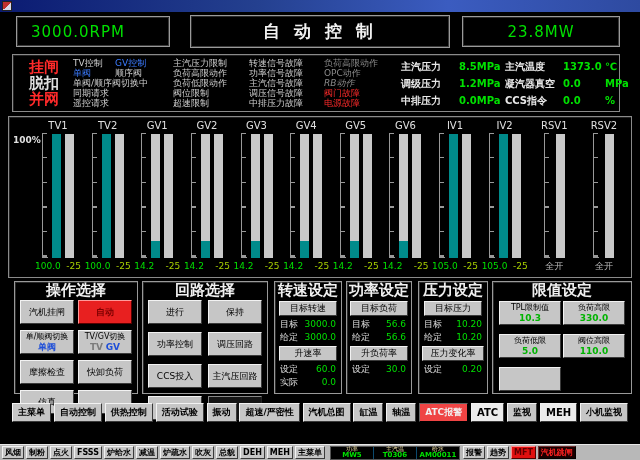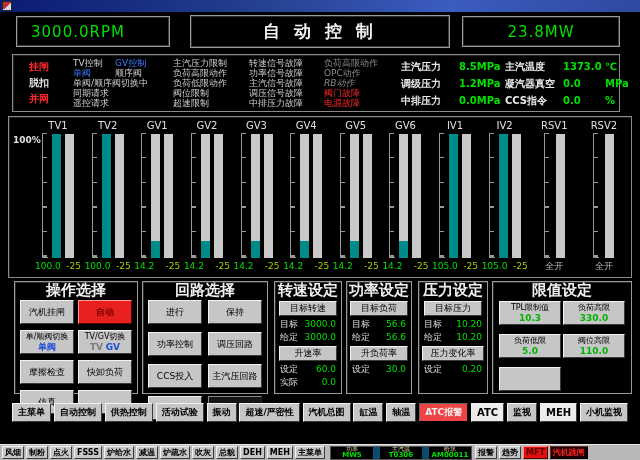--- a/index.html
+++ b/index.html
@@ -22,21 +22,21 @@
   .d-rpm{left:16px;top:16px;width:154px;height:31px;justify-content:flex-start;padding-left:14px;}
   .d-mode{left:190px;top:15px;width:260px;height:33px;}
   .d-mw{left:462px;top:16px;width:158px;height:31px;}
   .green-big{color:#00e000;font-size:15px;letter-spacing:1px;}
   .mode-text{color:#f2f2f2;font-size:17px;font-weight:bold;letter-spacing:4px;white-space:nowrap;}
   
   .status-panel{position:absolute;left:12px;top:54px;width:608px;height:58px;
     border:1px solid #8a8a8a;box-shadow:inset 1px 1px 0 #222;box-sizing:border-box;}
   .scol{position:absolute;white-space:nowrap;}
   #breaker-col{left:16px;top:4px;}
-  .st-big{font-size:10px;font-weight:bold;line-height:16px;}
+  .st-big{font-size:15px;font-weight:bold;line-height:16px;}
   #control-col{left:60px;top:3px;}
   #limits-col{left:160px;top:3px;}
   #faults-col{left:236px;top:3px;}
   #alarms-col{left:311px;top:3px;}
   .st-line{font-size:9px;line-height:10px;}
   .fixw{display:inline-block;width:42px;}
   #press-col{left:388px;top:4px;}
   #temp-col{left:492px;top:4px;}
   .st-pline{height:17px;font-size:10px;line-height:16px;}
   .plab{display:inline-block;width:58px;color:#e8e8e8;font-weight:bold;}
@@ -104,21 +104,21 @@
   .nav-btn.bright{background:#ececec;font-size:10px;}
   
   .taskbar{position:absolute;left:0;top:444px;width:640px;height:16px;background:#b8b8b8;
     border-top:1px solid #e8e8e8;display:flex;align-items:center;padding:0 2px;box-sizing:border-box;}
   .tb-btn{height:13px;padding:0 2px;margin-right:2px;font-size:8px;font-weight:bold;background:#c6c6c6;
     border:1px solid;border-color:#f2f2f2 #3a3a3a #3a3a3a #f2f2f2;color:#000;
     display:flex;align-items:center;white-space:nowrap;box-sizing:border-box;}
   .tb-fields{display:flex;background:#000;height:14px;align-items:stretch;margin:0 3px;
     border:1px solid #555;box-sizing:border-box;}
   .tb-field{width:42px;display:flex;flex-direction:column;align-items:center;justify-content:center;
-    border-right:7px solid #0c4a6e;}
+    border-right:1px solid #0c4a6e;}
   .tb-field:last-child{border-right:none;}
   .fl{color:#e8d8a0;font-size:6px;line-height:6px;}
   .fv{color:#00e000;font-size:7px;line-height:7px;font-weight:bold;}
   .mft-btn{background:#e01010;color:#5f0000;border-color:#ff8a8a #500000 #500000 #ff8a8a;}
   .trip-btn{background:#1a0000;color:#ff2020;border-color:#703030 #000 #000 #703030;margin-right:0;}
 </style>
 </head>
 <body>
 
 <div class="titlebar">

